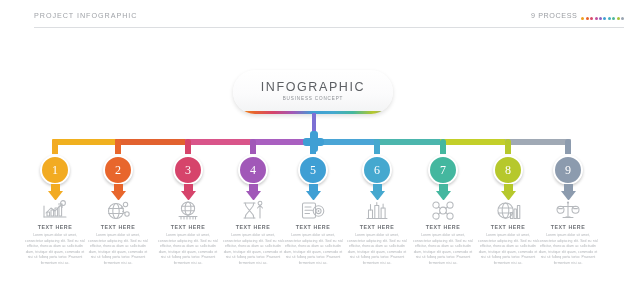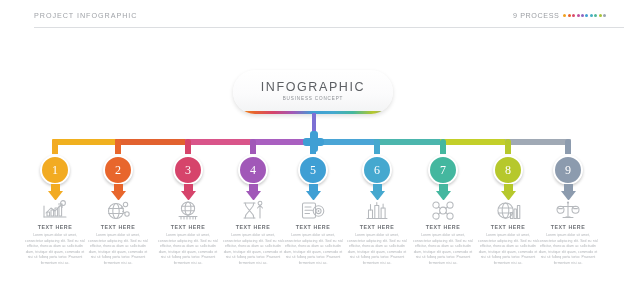--- a/index.html
+++ b/index.html
@@ -13,22 +13,22 @@
   
   .header {
     position:absolute; left:0; top:0; width:626px; height:30px;margin-left:16px;
   }
   .header-title {
     position:absolute; left:18px; top:11px;
     font-size:7.2px; letter-spacing:0.95px; color:#a0a3a8;
     font-weight:400; white-space:nowrap;
   }
   .header-right {
-    position:absolute; right:36px; top:11px;
-    display:flex; align-items:center; gap:4px;
+    position:absolute; right:18px; top:11px;
+    display:flex; align-items:flex-end; gap:4px;
   }
   .header-count {
     font-size:7.2px; letter-spacing:0.6px; color:#9b9ea3; white-space:nowrap;
   }
   .dot-row { display:flex; gap:1.4px; align-items:center; }
   .dot-row i { display:block; width:3px; height:3px; border-radius:50%; }
   .header-rule {
     position:absolute; left:18px; top:27px; width:590px; height:1px;
     background:#dcdee1;
   }

